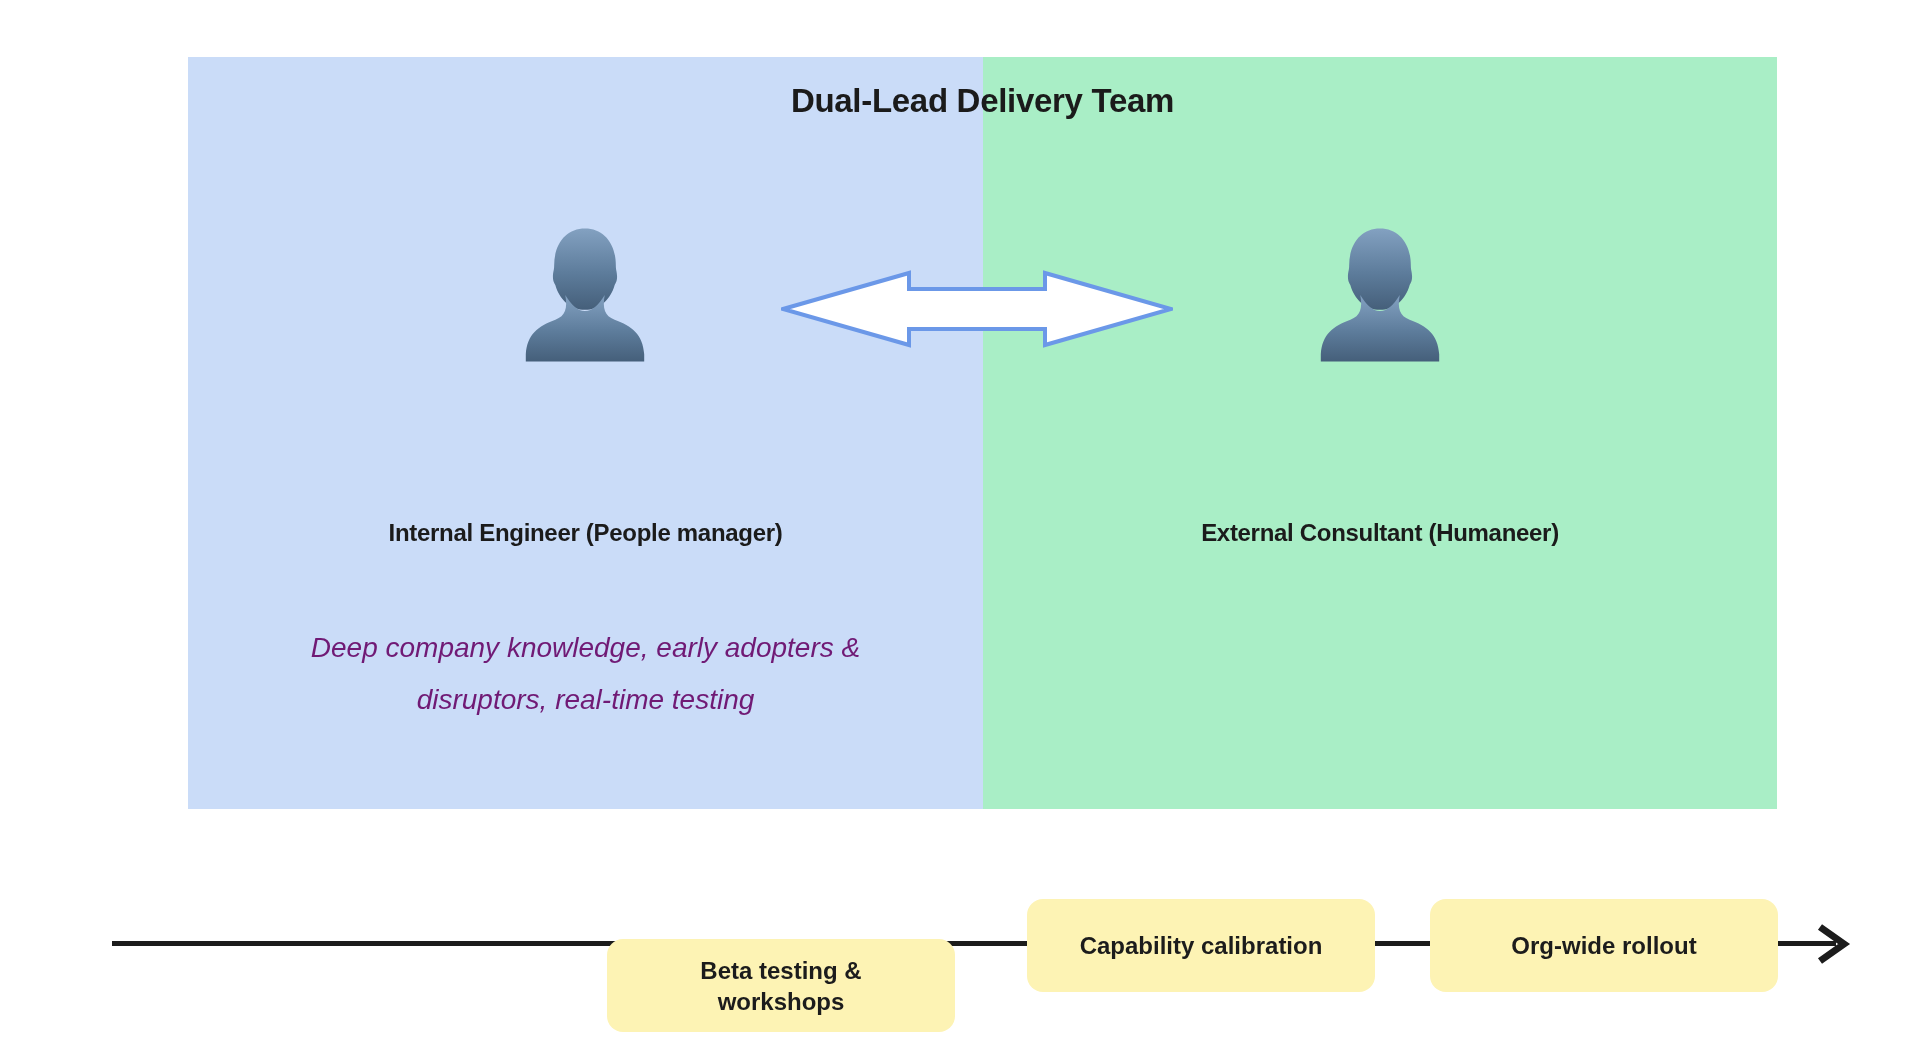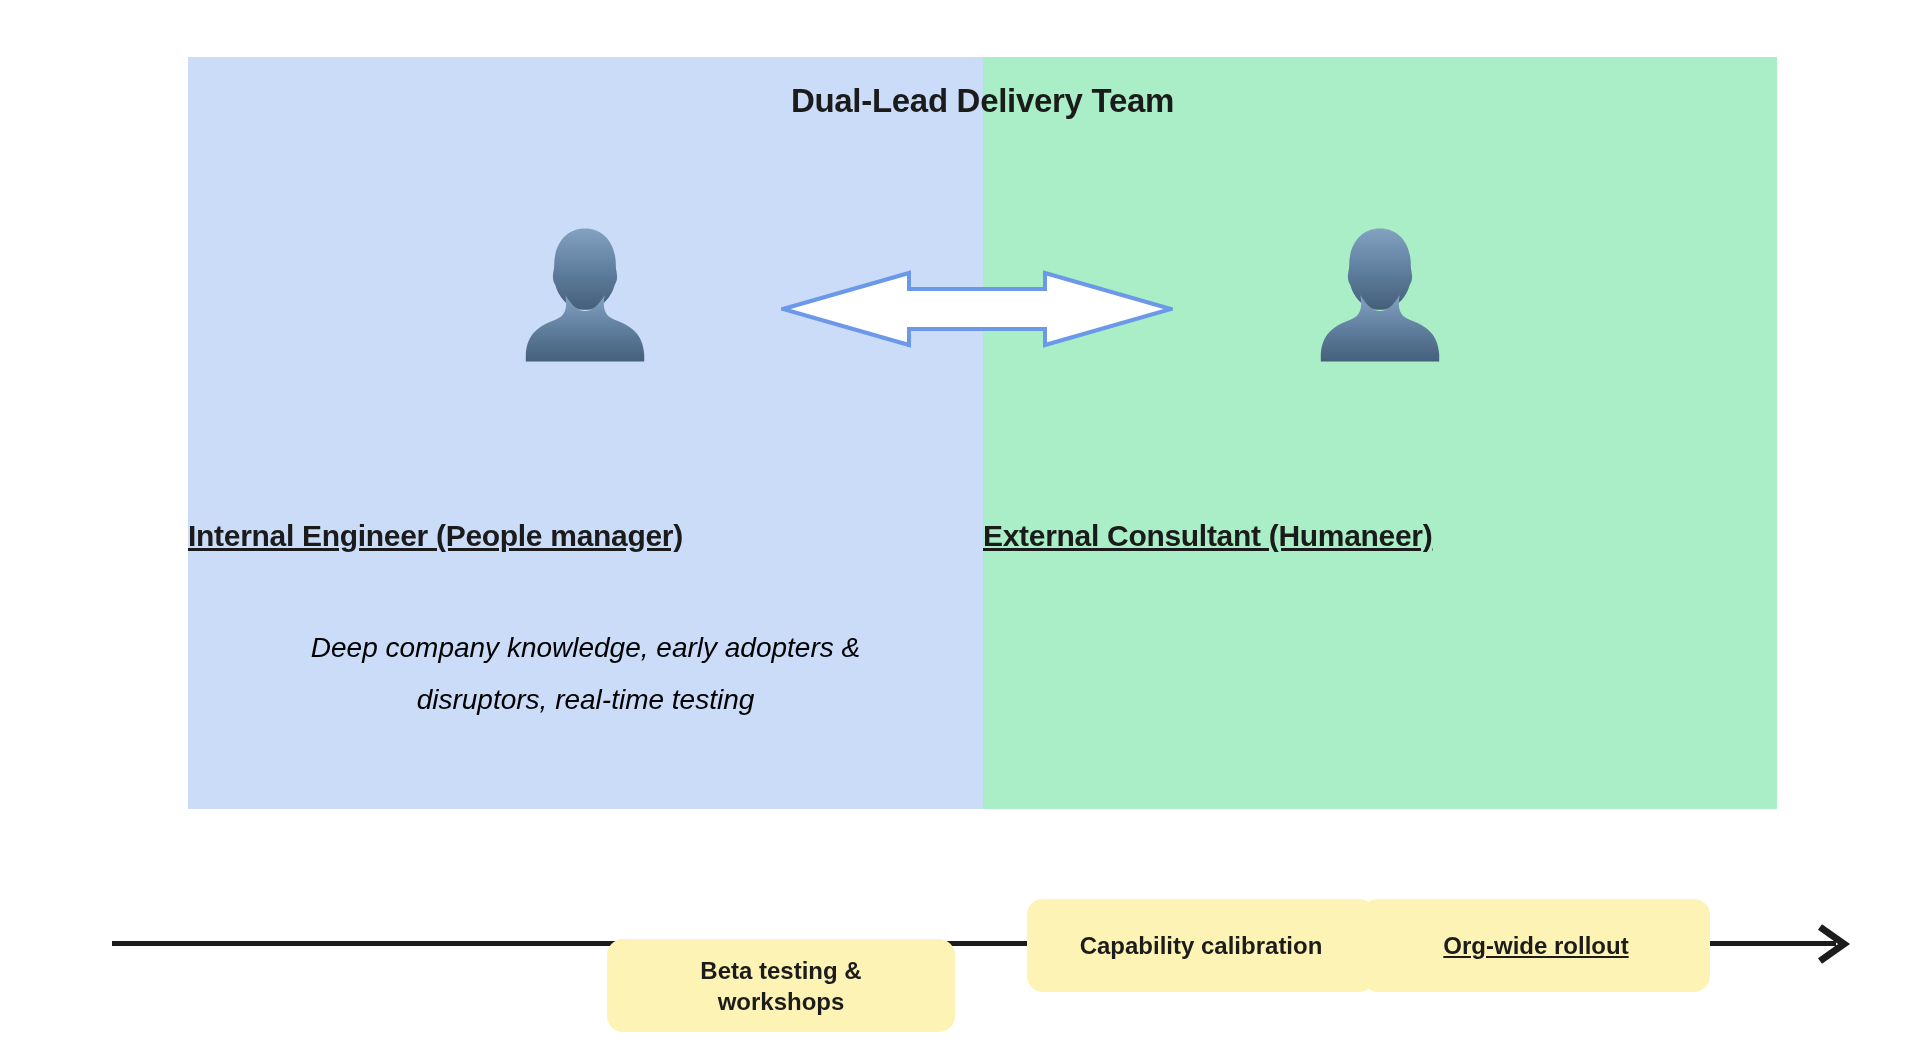--- a/index.html
+++ b/index.html
@@ -26,48 +26,48 @@
     color:#1b1b1b;
   }
   
   .person{position:absolute;width:150px;height:148px;}
   .person.left{left:510px;top:221px;}
   .person.right{left:1305px;top:221px;}
   
   .dbl-arrow{position:absolute;left:781px;top:270px;width:392px;height:78px;}
   
   .role-heading{
-    position:absolute;top:519px;font-size:30px;font-weight:700;
-    letter-spacing:-0.3px;color:#1b1b1b;text-decoration:underline;
+    position:absolute;top:519px;font-size:24px;font-weight:700;
+    letter-spacing:-0.3px;text-align:center;color:#1b1b1b;
   }
   .role-heading.left{left:188px;width:795px;}
   .role-heading.right{left:983px;width:794px;}
   .role-desc{
     position:absolute;top:622px;font-size:28px;font-style:italic;
-    text-align:center;line-height:52px;white-space:pre-line;color:#000000;
+    text-align:center;line-height:52px;white-space:pre-line;color:#701a75;
   }
   .role-desc.left{left:188px;width:795px;}
   .role-desc.right{left:983px;width:794px;}
   
   .tl-line{
     position:absolute;left:112px;top:941px;width:1724px;height:5px;
     background:#1c1c1c;
   }
   .tl-arrowhead{position:absolute;left:1810px;top:923px;width:42px;height:42px;}
   .tl-box{
     position:absolute;top:899px;height:93px;width:348px;
     background:#fdf3b4;border-radius:16px;
     display:flex;align-items:center;justify-content:center;
     font-size:24px;font-weight:700;line-height:31px;text-align:center;
     white-space:pre-line;color:#1c1c1c;
   }
   .tl-box.b1{left:190px;}
   .tl-box.b2{left:607px;margin-top:40px;}
   .tl-box.b3{left:1027px;}
-  .tl-box.b4{left:1362px;text-decoration:underline;}
+  .tl-box.b4{left:1430px;}
 </style>
 </head>
 <body>
 
 <div id="stage">
 
   <svg width="0" height="0" style="position:absolute" aria-hidden="true">
     <defs>
       <linearGradient id="personGrad" x1="0" y1="0" x2="0" y2="1">
         <stop offset="0%" stop-color="#83a1c1"></stop>

